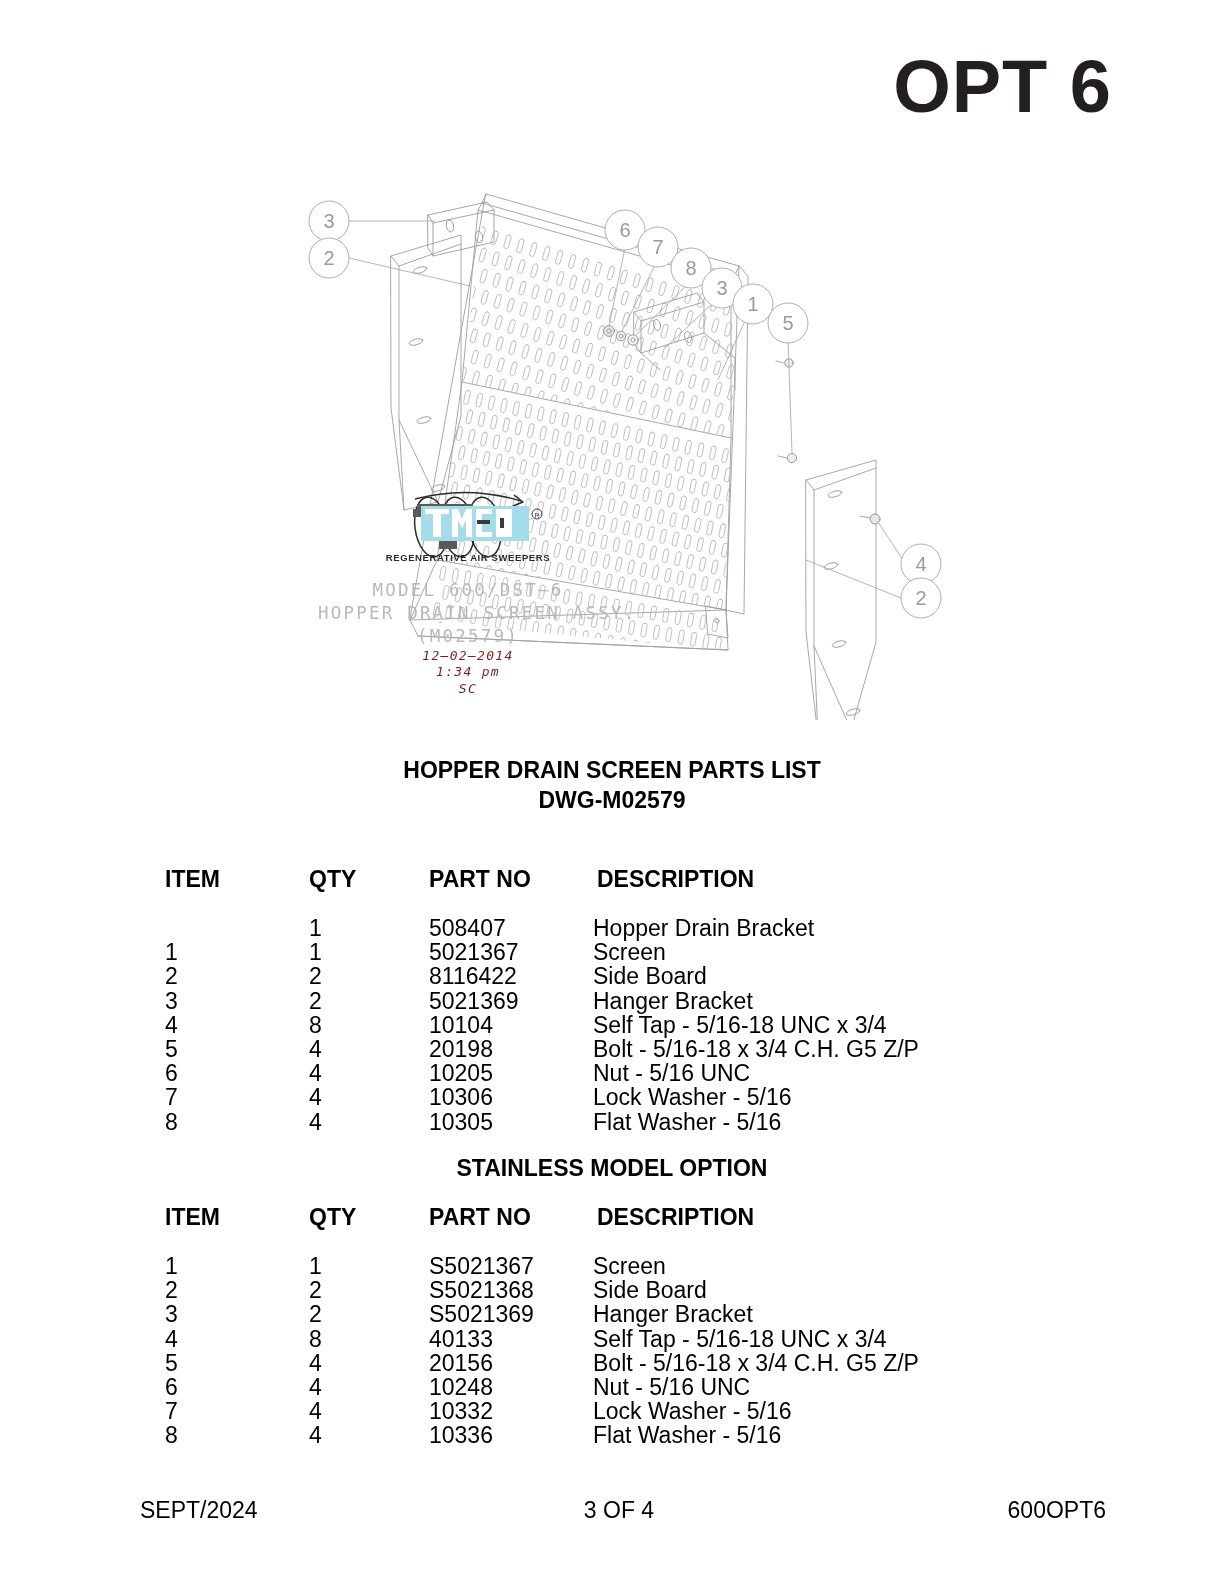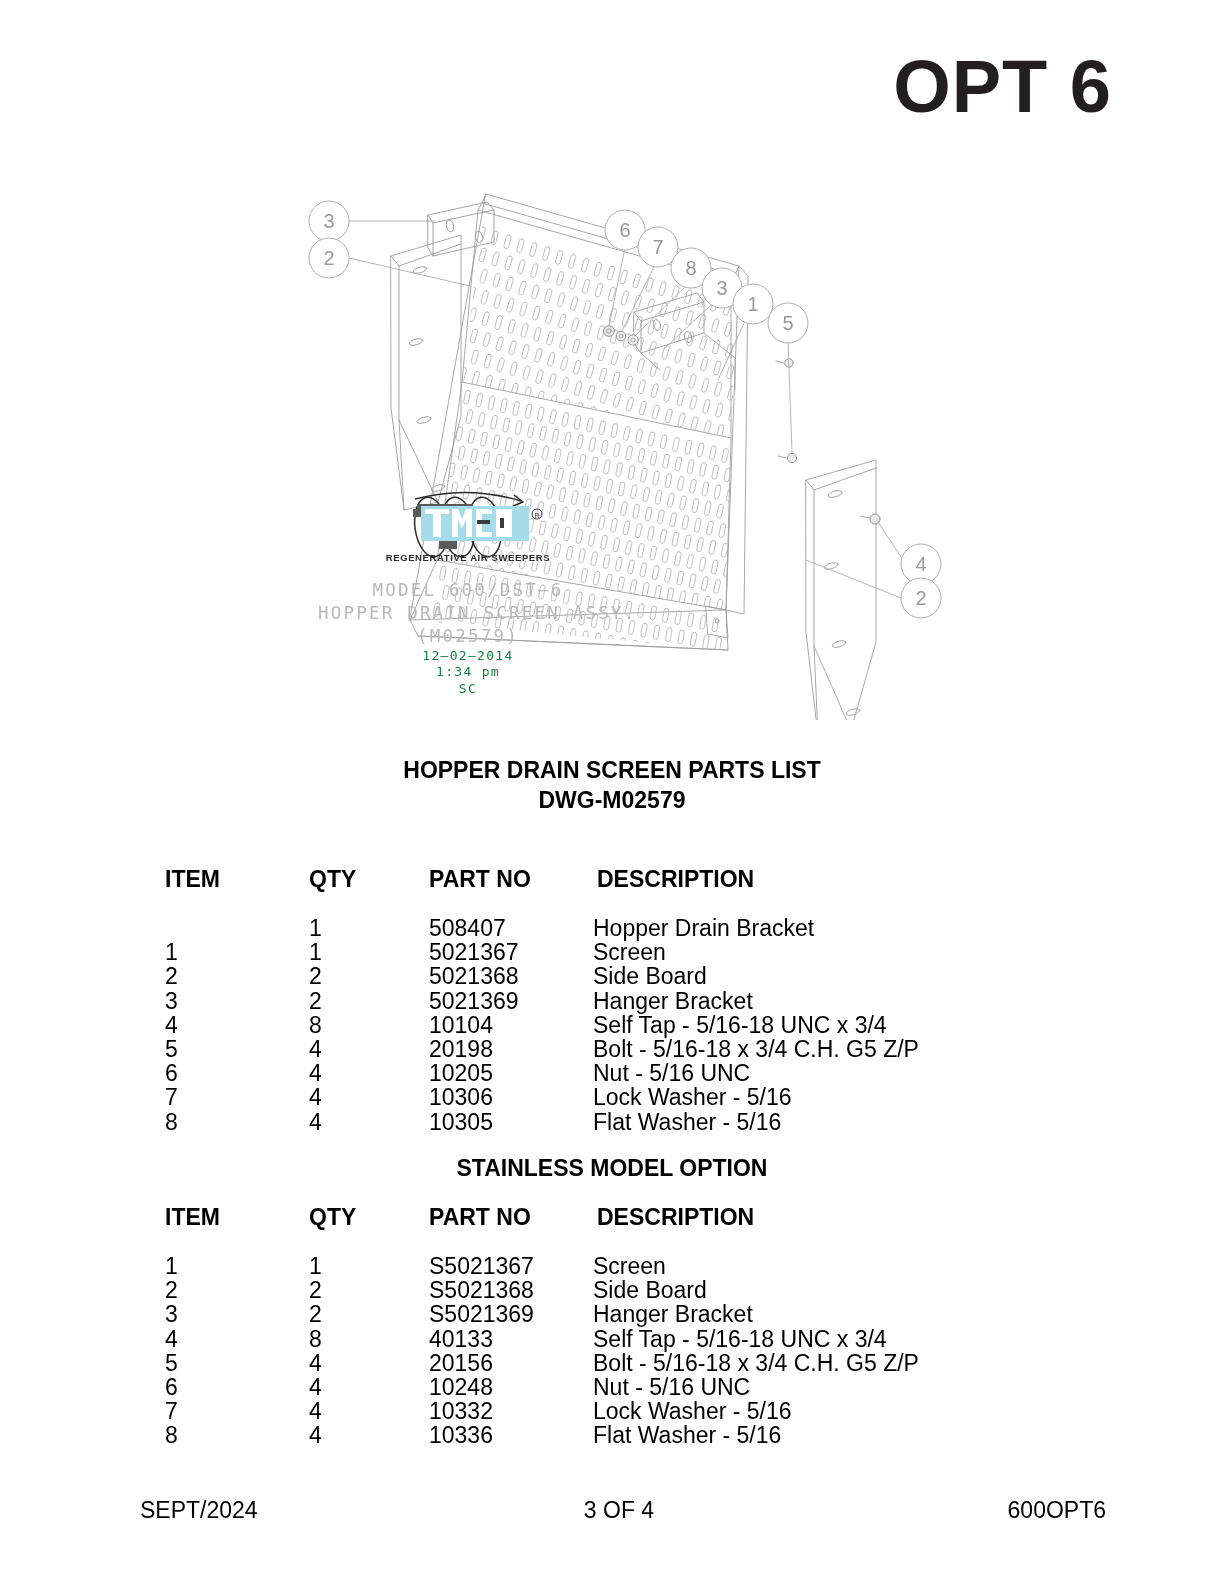--- a/index.html
+++ b/index.html
@@ -59,23 +59,24 @@
     font-size: 17.5px;
     letter-spacing: 2.2px;
     color: #b9b9b9;
     line-height: 1.32;
     white-space: nowrap;
   }
   .caption-stamp {
     font-family: "DejaVu Sans Mono", monospace;
     font-size: 13px;
     letter-spacing: 1.3px;
-    color: #15803d;
+    color: #7f1d1d;
     line-height: 1.24;
     white-space: nowrap;
+    font-style: italic;
   }
 
   
   #sheet-title {
     position: absolute;
     left: 0;
     top: 756px;
     width: 1224px;
     text-align: center;
     font-size: 23px;
@@ -925,21 +926,21 @@
       </div>
       <div class="row">
         <span class="c-item">1</span>
         <span class="c-qty">1</span>
         <span class="c-part">5021367</span>
         <span class="c-desc">Screen</span>
       </div>
       <div class="row">
         <span class="c-item">2</span>
         <span class="c-qty">2</span>
-        <span class="c-part">5021368</span>
+        <span class="c-part">8116422</span>
         <span class="c-desc">Side Board</span>
       </div>
       <div class="row">
         <span class="c-item">3</span>
         <span class="c-qty">2</span>
         <span class="c-part">5021369</span>
         <span class="c-desc">Hanger Bracket</span>
       </div>
       <div class="row">
         <span class="c-item">4</span>

